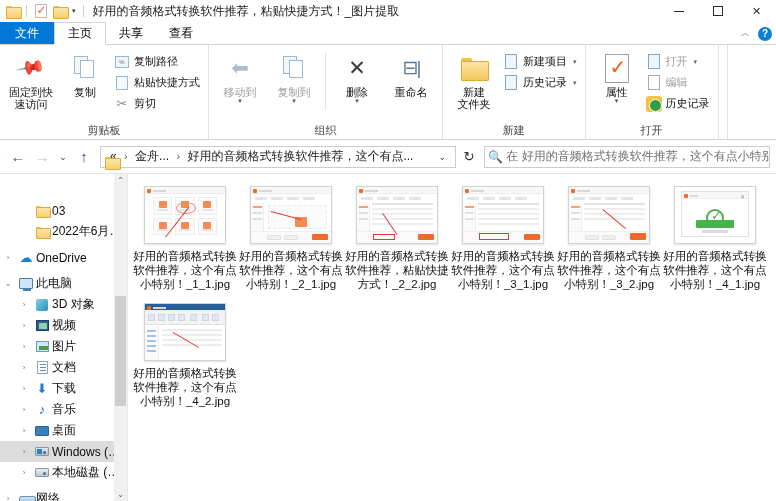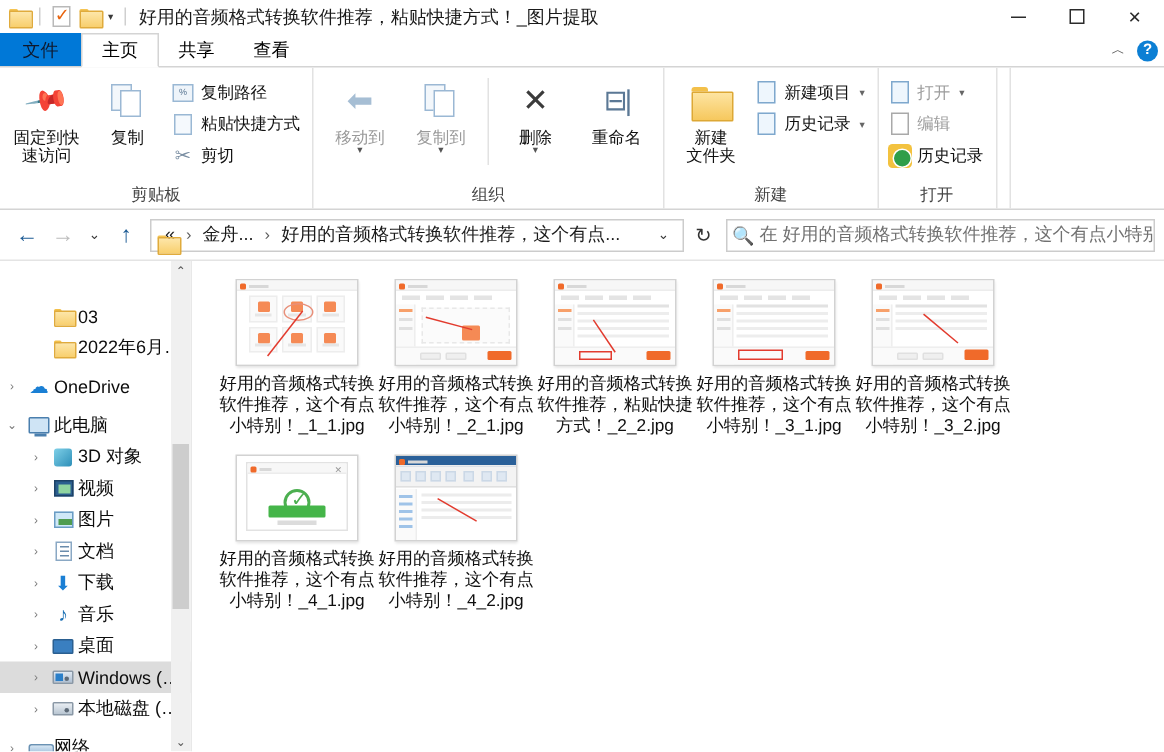--- a/index.html
+++ b/index.html
@@ -106,21 +106,21 @@
     position: relative;
   }
   .tab {
     padding: 0 13px;
     display: flex; align-items: center;
     font-size: 12px; color: #000;
     position: relative;
   }
   .tab.file {
     background: #0078d7;
-    color: #0f172a;
+    color: #ffffff;
     padding: 0 15px;
   }
   .tab.active {
     background: #fff;
     border: 1px solid #d4d4d4;
     border-bottom: 1px solid #fff;
     margin-bottom: -1px;
   }
   .help-area {
     position: absolute; right: 4px; top: 0; height: 23px;
@@ -328,21 +328,20 @@
   
   .filearea {
     flex: 1 1 auto;
     background: #fff;
     position: relative;
     padding: 10px 0 0 4px;
     display: flex;
     flex-wrap: wrap;
     align-content: flex-start;
     overflow: hidden;
-    margin-left: 13px;
   }
   .tile {
     width: 106px;
     margin: 0 0 10px 0;
     display: flex; flex-direction: column; align-items: center;
     padding: 2px 2px 0 2px;
   }
   .thumb {
     width: 82px; height: 58px;
     background: #fff;
@@ -563,20 +562,27 @@
             <span>历史记录</span>
             <span class="caret-sm">▾</span>
           </div>
         </div>
       </div>
       <div class="rgroup-label">新建</div>
     </div>
 
     <div class="rgroup">
       <div class="rgroup-body">
+        <div class="big-btn">
+          <span class="big-ico">
+              <span class="ic-prop"></span>
+            </span>
+          <span>属性</span>
+          <span class="caret-big">▾</span>
+        </div>
         <div class="small-col">
           <div class="small-btn disabled">
             <span class="small-ico">
                 <span class="ic-doc-blue"></span>
               </span>
             <span>打开</span>
             <span class="caret-sm">▾</span>
           </div>
           <div class="small-btn disabled">
             <span class="small-ico">

